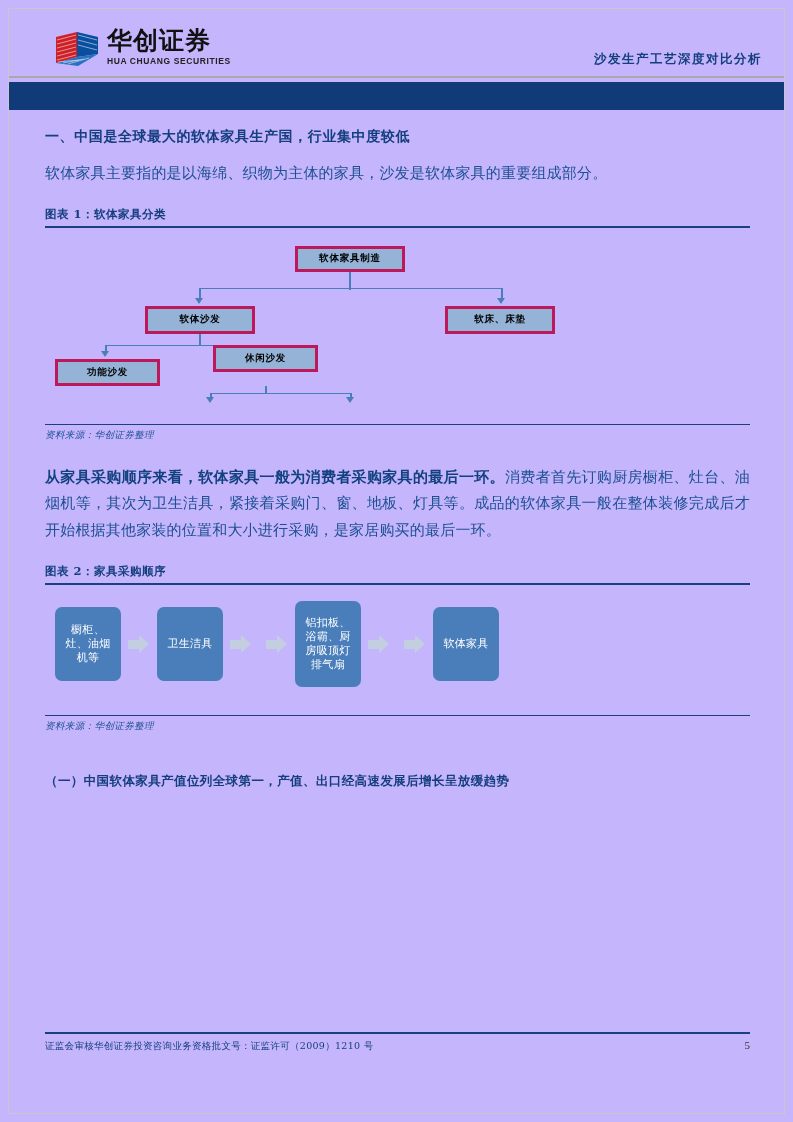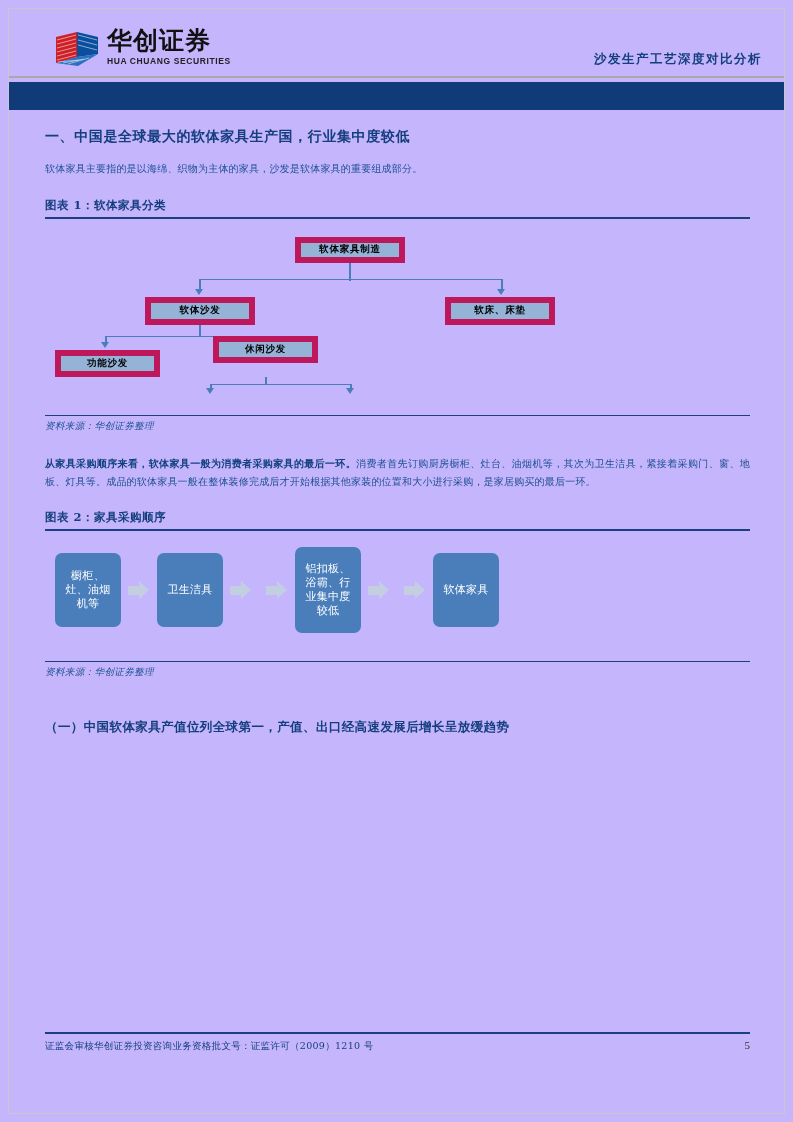--- a/index.html
+++ b/index.html
@@ -110,21 +110,21 @@
   .h1 {
     font-family: "DejaVu Serif", serif;
     font-size: 14px;
     font-weight: bold;
     color: #143e7d;
     letter-spacing: 0.6px;
     margin: 0 0 14px 0;
   }
   .para {
     font-family: "DejaVu Serif", serif;
-    font-size: 10px;
+    font-size: 15px;
     color: #1d4f91;
     line-height: 1.78;
     text-align: justify;
     margin: 0 0 6px 0;
     letter-spacing: 0.2px;
   }
   .para b {
     color: #13417f;
     font-weight: bold;
   }
@@ -160,21 +160,21 @@
     position: relative;
   }
 
   
   #figure1-body {
     height: 182px;
   }
   .tbox {
     position: absolute;
     background: #95b3d7;
-    border: 6px solid #be185d;
+    border: 3px solid #be185d;
     color: #000000;
     font-family: "DejaVu Serif", serif;
     font-size: 9.5px;
     font-weight: bold;
     letter-spacing: 0.8px;
     display: flex;
     align-items: center;
     justify-content: center;
     box-sizing: border-box;
     text-align: center;
@@ -363,21 +363,21 @@
 
     <div class="spacer-1"></div>
 
     <div class="fig-title">图表 2：家具采购顺序</div>
     <div class="fig-body" id="figure2-body">
       <div class="fbox">橱柜、灶、油烟机等</div>
       <div class="farrow"></div>
       <div class="fbox">卫生洁具</div>
       <div class="farrow"></div>
       <div class="farrow"></div>
-      <div class="fbox tall">铝扣板、浴霸、行业集中度较低</div>
+      <div class="fbox tall">铝扣板、浴霸、厨房吸顶灯排气扇</div>
       <div class="farrow"></div>
       <div class="farrow"></div>
       <div class="fbox">软体家具</div>
     </div>
     <div class="fig-source" style="margin-top:12px;">资料来源：华创证券整理</div>
 
     <div class="spacer-3"></div>
 
     <h2 class="h2">（一）中国软体家具产值位列全球第一，产值、出口经高速发展后增长呈放缓趋势</h2>
 

